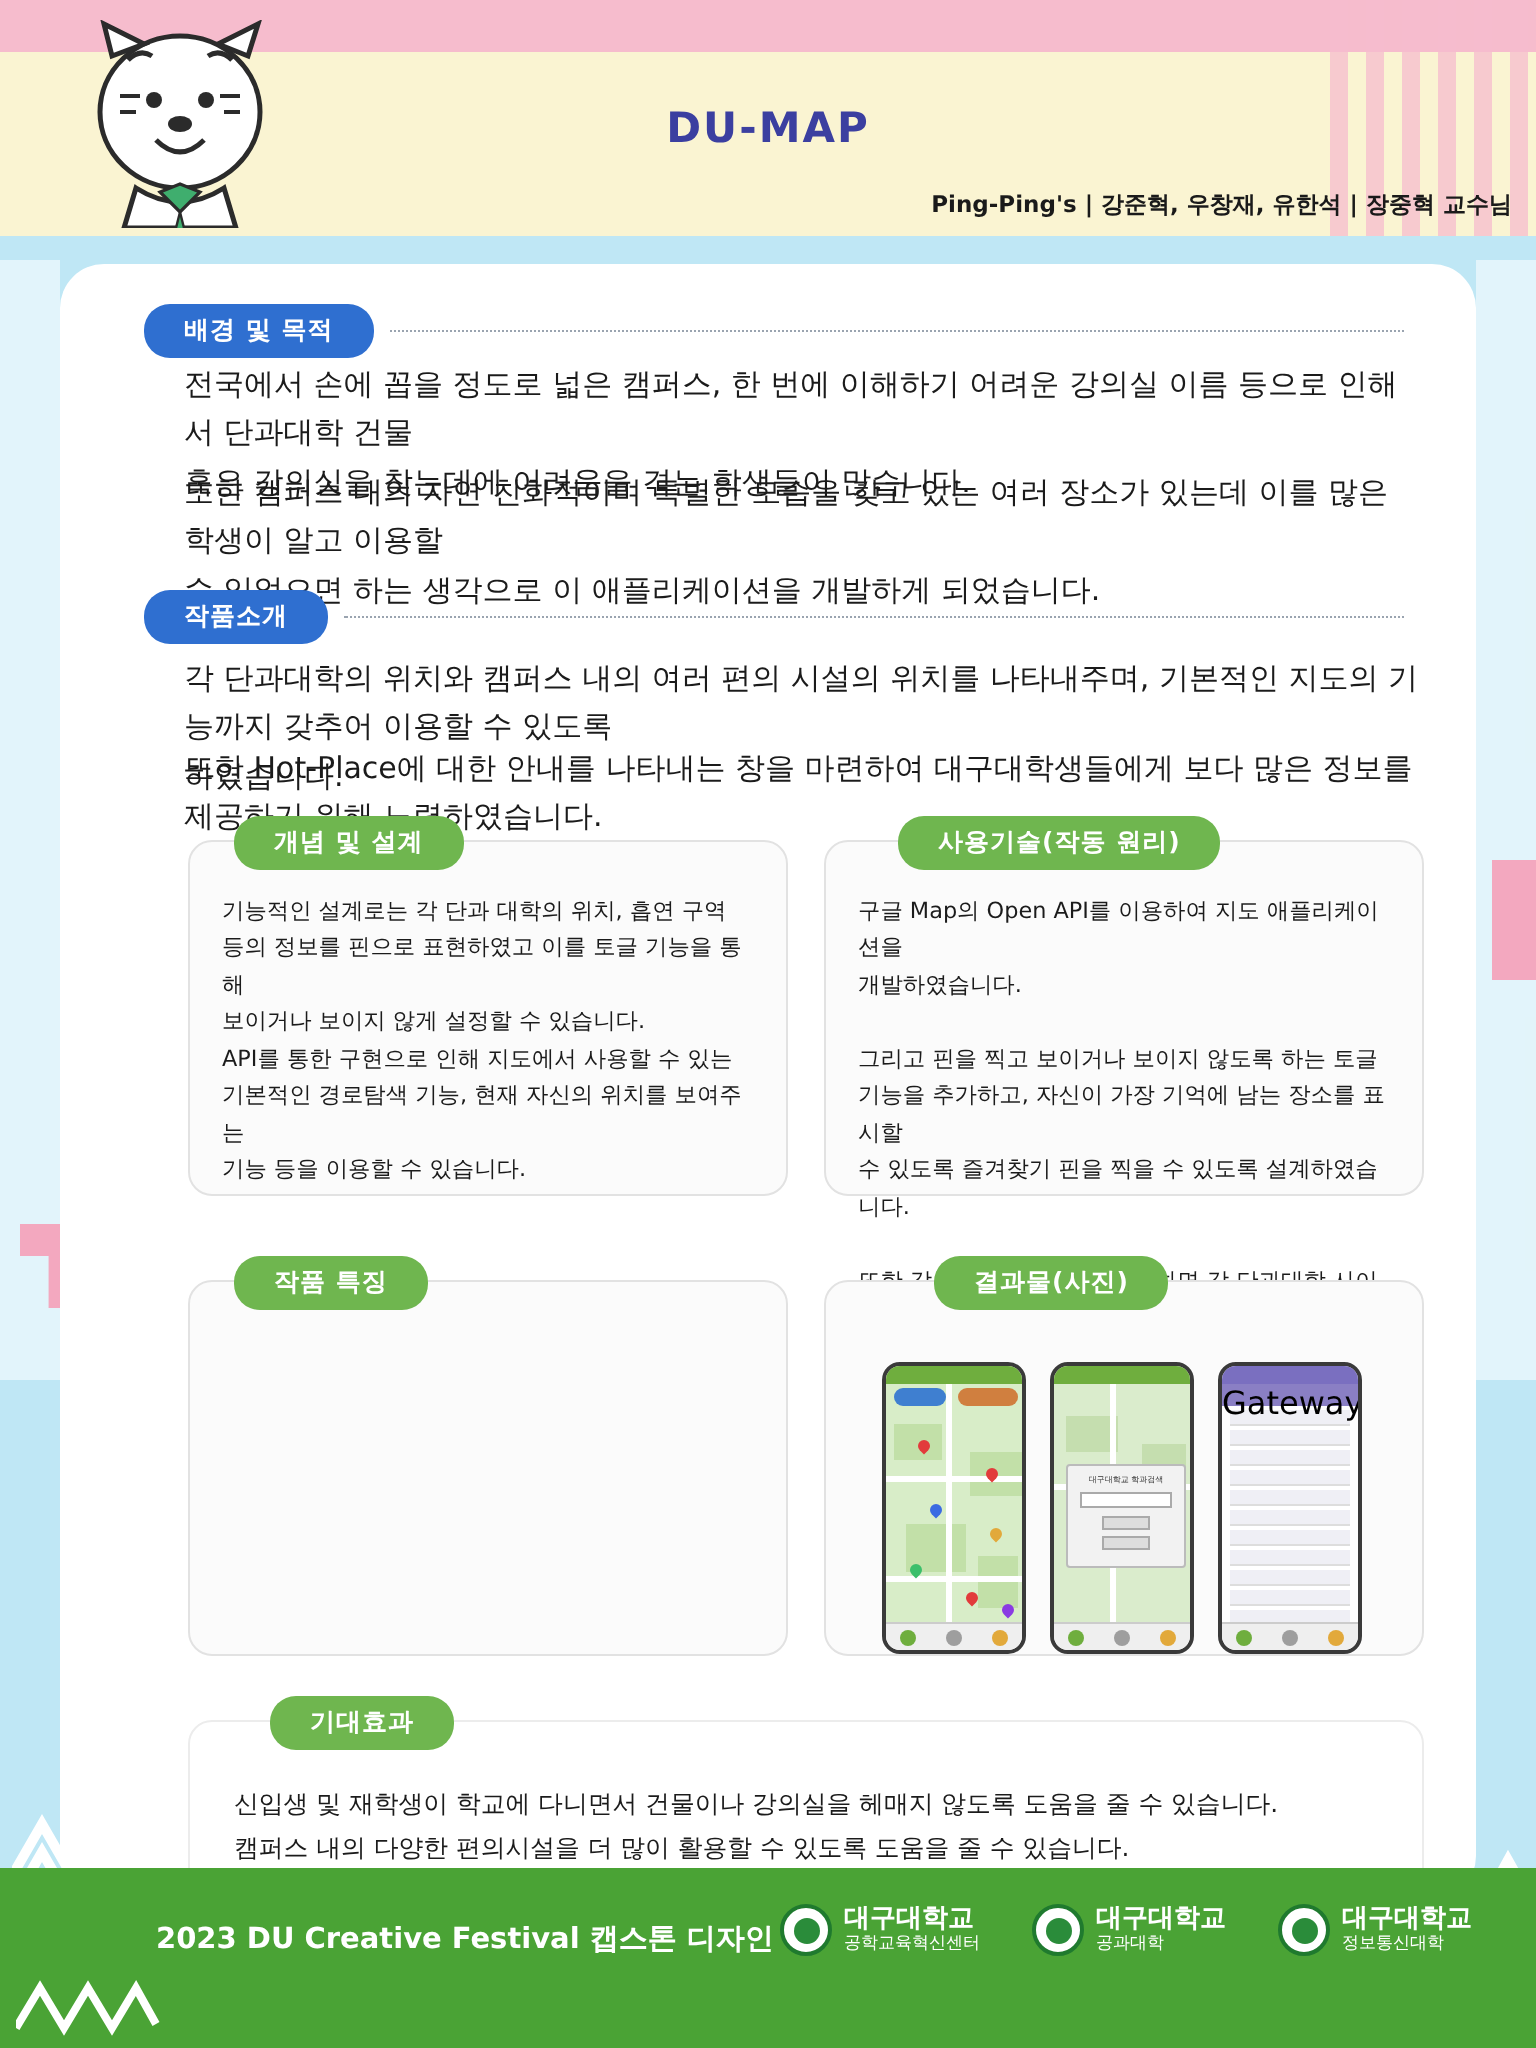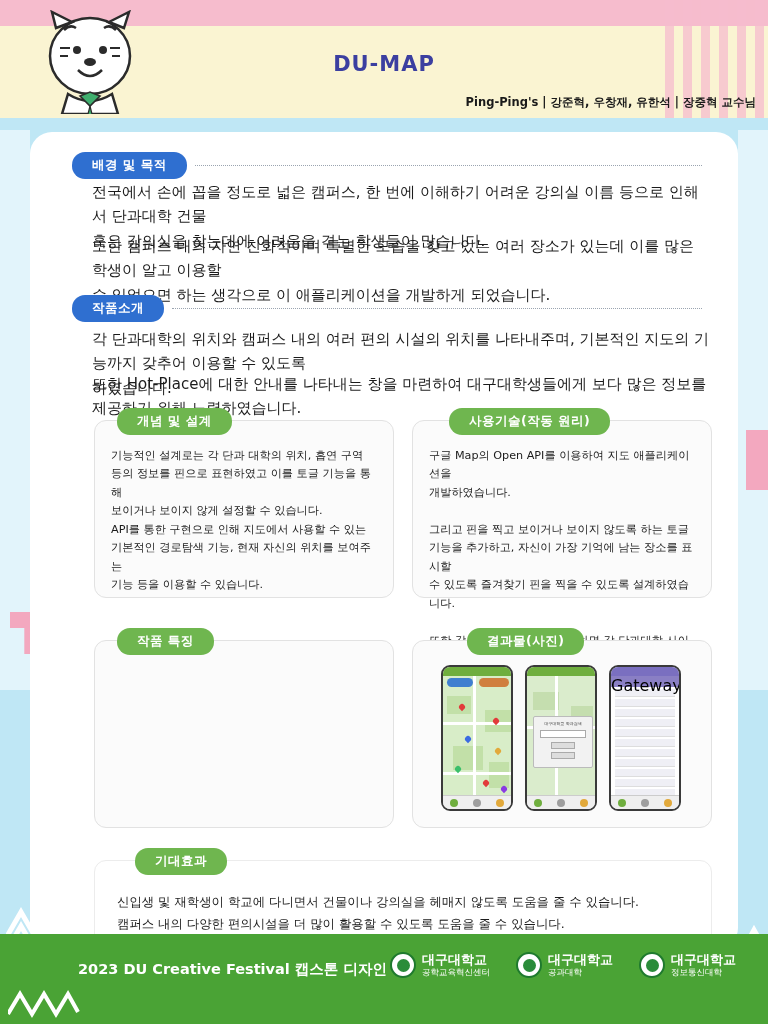--- a/index.html
+++ b/index.html
@@ -233,21 +233,21 @@
 바로 갈 수 있도록 설계하였습니다.</div>
   </div>
 
   <div class="subbox" style="left:64px; top:508px; width:300px; height:188px;">
     <span class="pill pill-green subbox-title">작품 특징</span>
   </div>
 
   <div class="subbox" style="left:382px; top:508px; width:300px; height:188px;">
     <span class="pill pill-green subbox-title" style="left:54px;">결과물(사진)</span>
 
-    <div class="phones" style="left:28px; top:24px;">
+    <div class="phones" style="left:28px; top:40px;">
 
       <div class="phone">
         <div class="bar" style="background:#6fae3e;"></div>
         <div class="scr">
           <div class="map-mini">
             <div class="blk" style="left:4px; top:20px; width:24px; height:18px;"></div>
             <div class="blk" style="left:42px; top:34px; width:26px; height:22px;"></div>
             <div class="blk" style="left:10px; top:70px; width:30px; height:24px;"></div>
             <div class="blk" style="left:46px; top:86px; width:20px; height:26px;"></div>
             <div class="road" style="left:0; top:46px; width:72px; height:3px;"></div>

